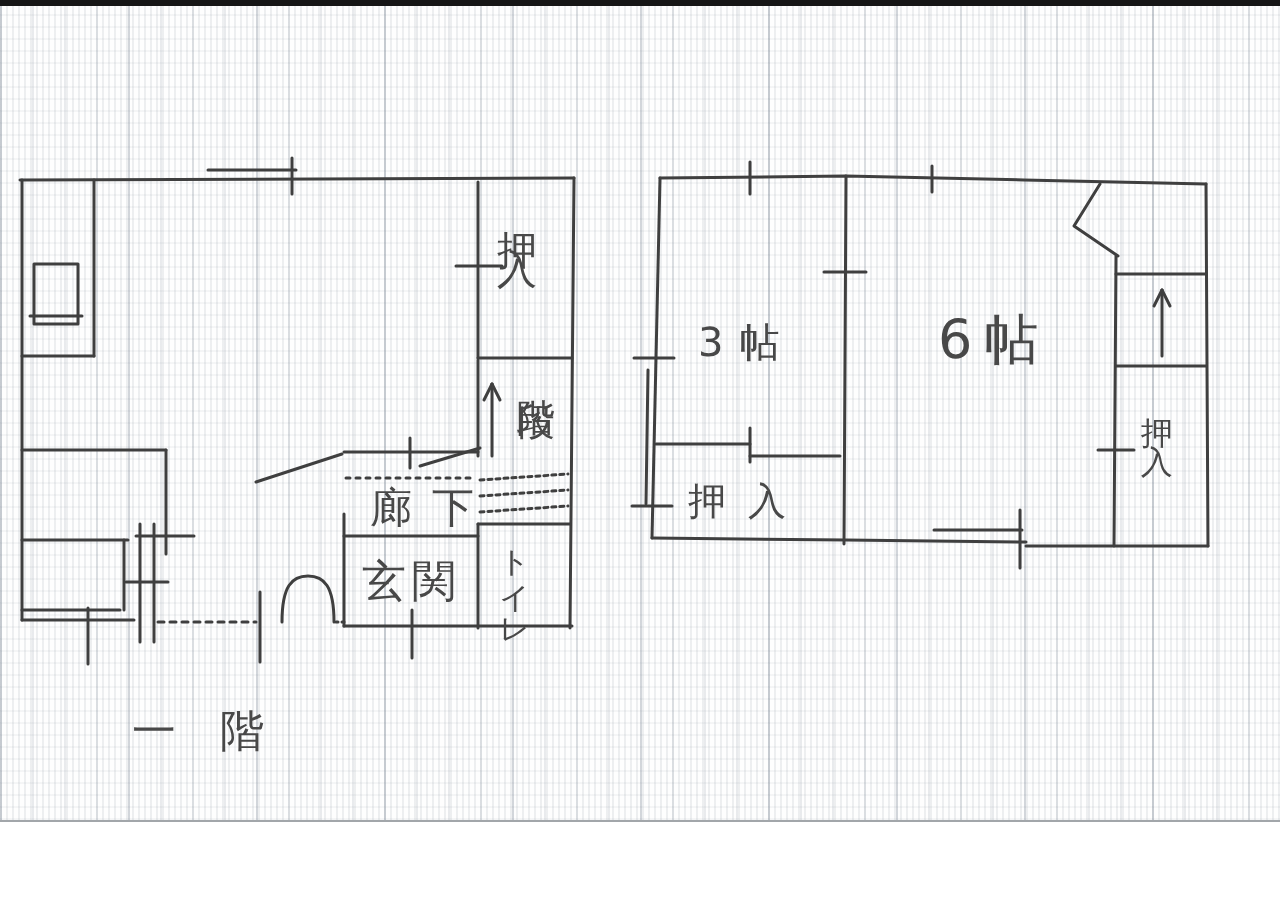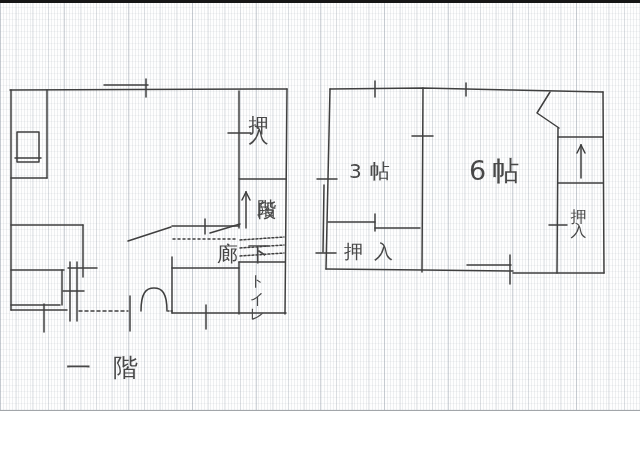--- a/index.html
+++ b/index.html
@@ -156,29 +156,30 @@
         <path d="M581,145 L577,153"></path>
         <path d="M581,145 L585,153"></path>
       </g>
     </g>
   </svg>
 
   <div class="lbl v" style="left:247px;top:99px;font-size:20px;letter-spacing:9px;">押入</div>
 
   <div class="lbl v" style="left:256px;top:184px;font-size:19px;letter-spacing:2px;">階段</div>
 
-  <div class="lbl" style="left:185px;top:242px;font-size:21px;letter-spacing:10px;padding-left:32px;">廊下</div>
+  <div class="lbl" style="left:185px;top:242px;font-size:21px;letter-spacing:10px;">廊下</div>
 
+  <div class="lbl" style="left:181px;top:279px;font-size:22px;letter-spacing:3px;">玄関</div>
 
   <div class="lbl v" style="left:248px;top:264px;font-size:15px;">トイレ</div>
 
   <div class="lbl" style="left:349px;top:160px;font-size:20px;letter-spacing:8px;">3帖</div>
 
   <div class="lbl" style="left:344px;top:241px;font-size:19px;letter-spacing:11px;">押入</div>
 
   <div class="lbl" style="left:469px;top:155px;font-size:27px;letter-spacing:6px;">6帖</div>
 
   <div class="lbl v" style="left:569px;top:196px;font-size:16px;letter-spacing:13px;">押入</div>
 
-  <div class="lbl" style="left:66px;top:354px;font-size:25px;letter-spacing:22px;">一階</div>
+  <div class="lbl" style="left:66px;top:354px;font-size:22px;letter-spacing:22px;">一階</div>
 
 
 </div>
 
 </body></html>

